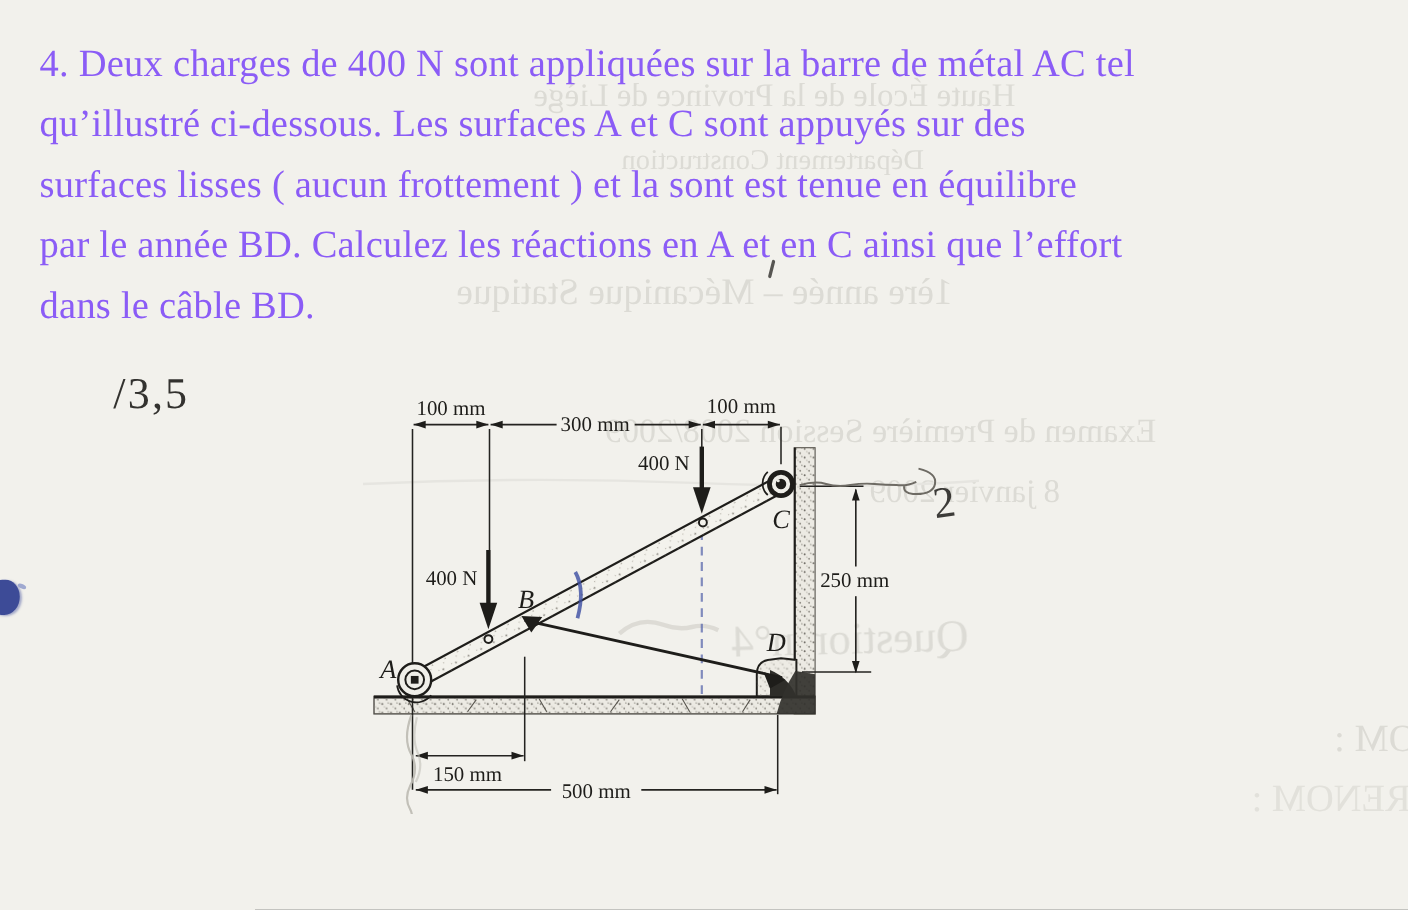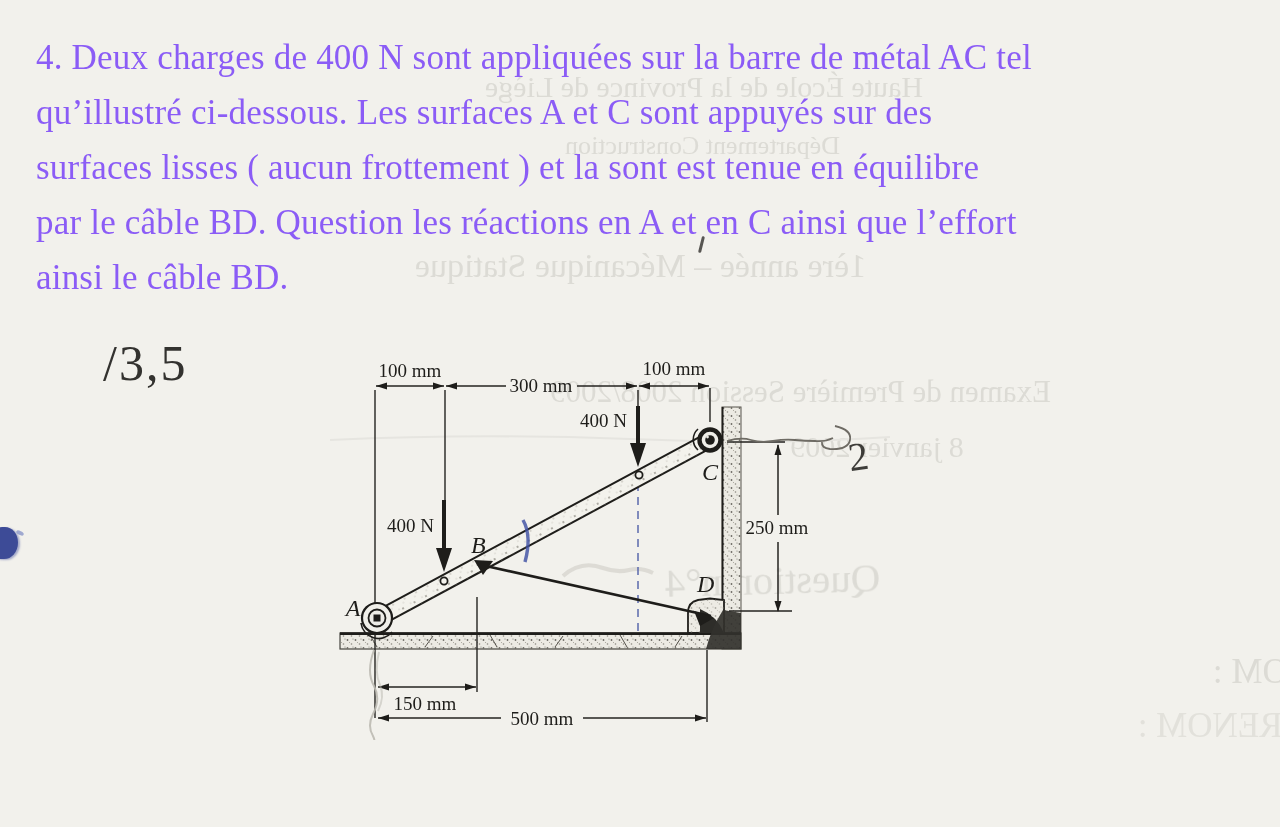--- a/index.html
+++ b/index.html
@@ -9,21 +9,21 @@
     font-family:"Liberation Serif", serif;
   }
   
   .problem{
     position:absolute;left:36px;top:30px;width:1215px;
     font-size:35px;line-height:55px;color:#8b5cf6;letter-spacing:.2px;
   }
   .problem .pline{white-space:nowrap;}
   .score{
     position:absolute;left:103px;top:334px;
-    font-size:50px;color:#33322f;letter-spacing:2px;
+    font-size:40px;color:#33322f;letter-spacing:2px;
   }
   
   .ghost{
     position:absolute;color:#dcdbd5;transform:scaleX(-1);
     white-space:nowrap;filter:blur(0.6px);user-select:none;
   }
   .g-school{left:424px;top:70px;width:560px;font-size:30px;text-align:center;}
   .g-dept{left:590px;top:131px;width:250px;font-size:26px;text-align:center;}
   .g-course{left:388px;top:247px;width:505px;font-size:34px;text-align:center;}
   .g-exam{left:538px;top:374px;width:525px;font-size:31px;text-align:center;}
@@ -62,22 +62,22 @@
   <div class="ghost g-exam">Examen de Première Session 2008/2009</div>
   <div class="ghost g-date">8 janvier 2009</div>
   <div class="ghost g-question">Question n°4</div>
   <div class="ghost g-nom">NOM :</div>
   <div class="ghost g-prenom">PRENOM :</div>
 
   <div class="problem">
     <div class="pline">4. Deux charges de 400 N sont appliquées sur la barre de métal AC tel</div>
     <div class="pline">qu’illustré ci-dessous. Les surfaces A et C sont appuyés sur des</div>
     <div class="pline">surfaces lisses ( aucun frottement ) et la sont est tenue en équilibre</div>
-    <div class="pline">par le câble BD. Question les réactions en A et en C ainsi que l’effort</div>
-    <div class="pline">ainsi le câble BD.</div>
+    <div class="pline">par le année BD. Calculez les réactions en A et en C ainsi que l’effort</div>
+    <div class="pline">dans le câble BD.</div>
   </div>
 
   <div class="score">/3,5</div>
   <div class="slash-mark"></div>
   <div class="ink-blob"></div>
   <div class="ink-blob-tail"></div>
 
   <svg class="figure" width="560" height="390" viewBox="0 0 560 390">
     <defs>
       <pattern id="pGr" width="8" height="8" patternUnits="userSpaceOnUse">

